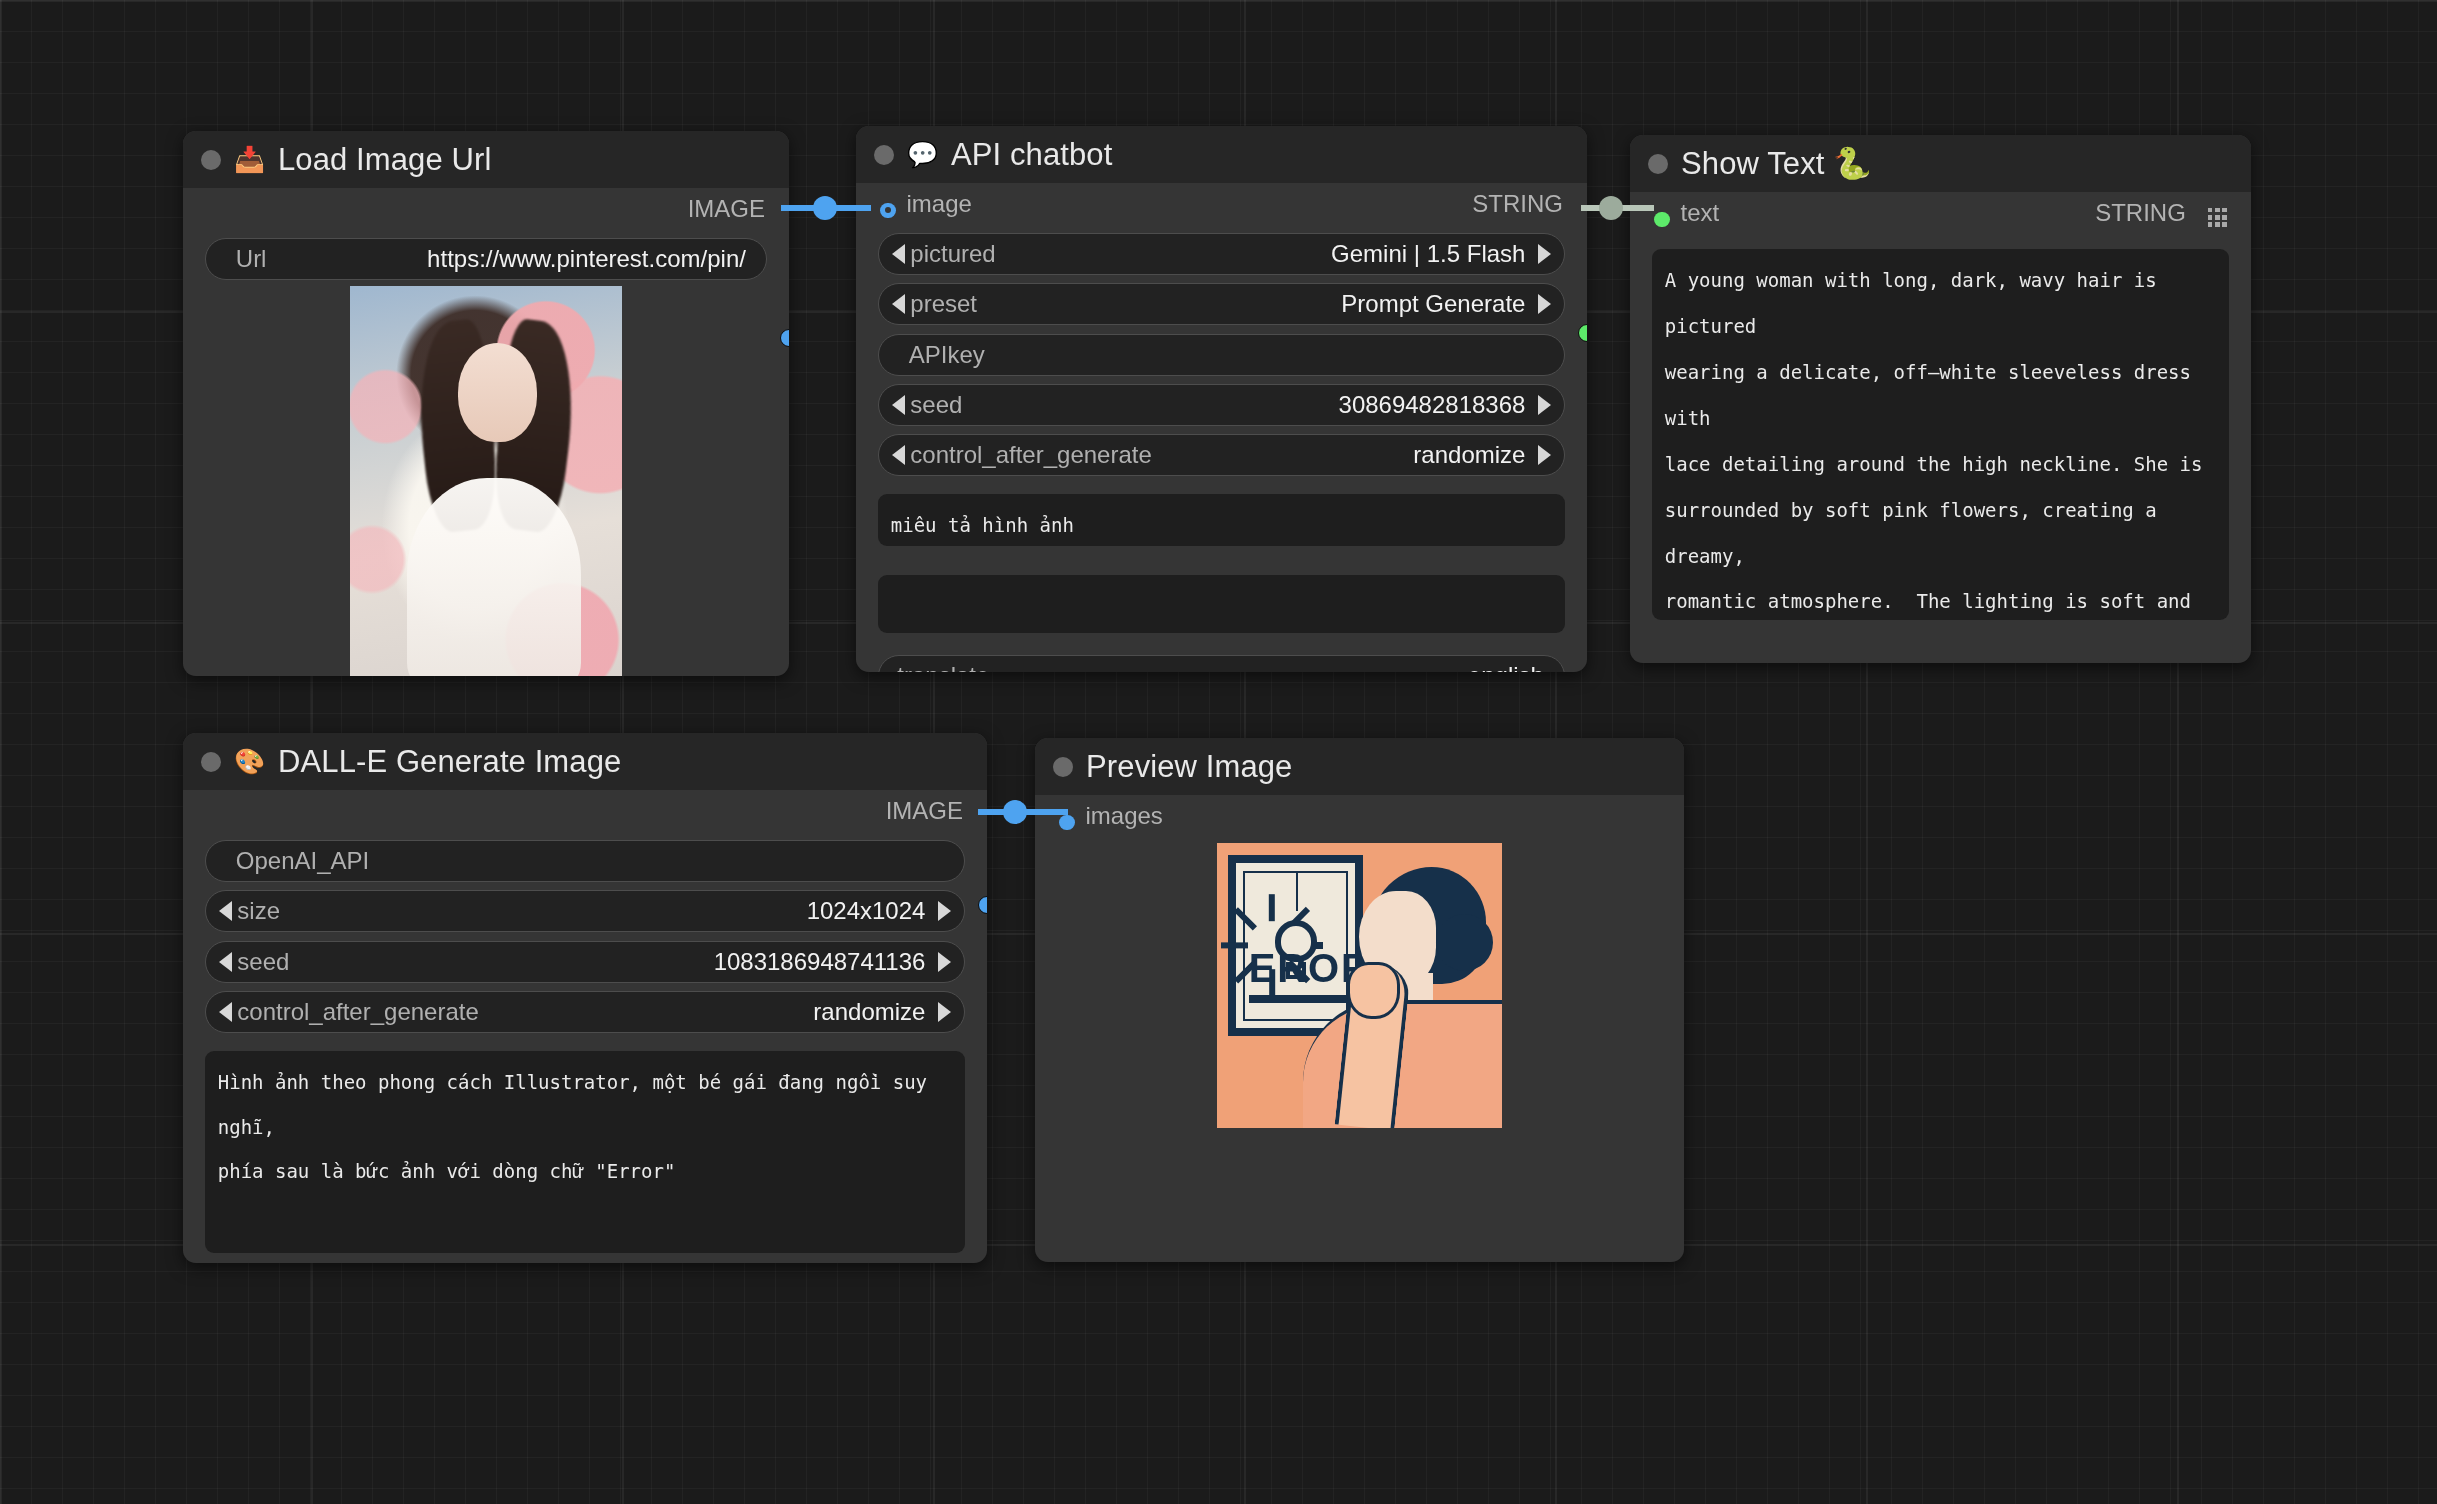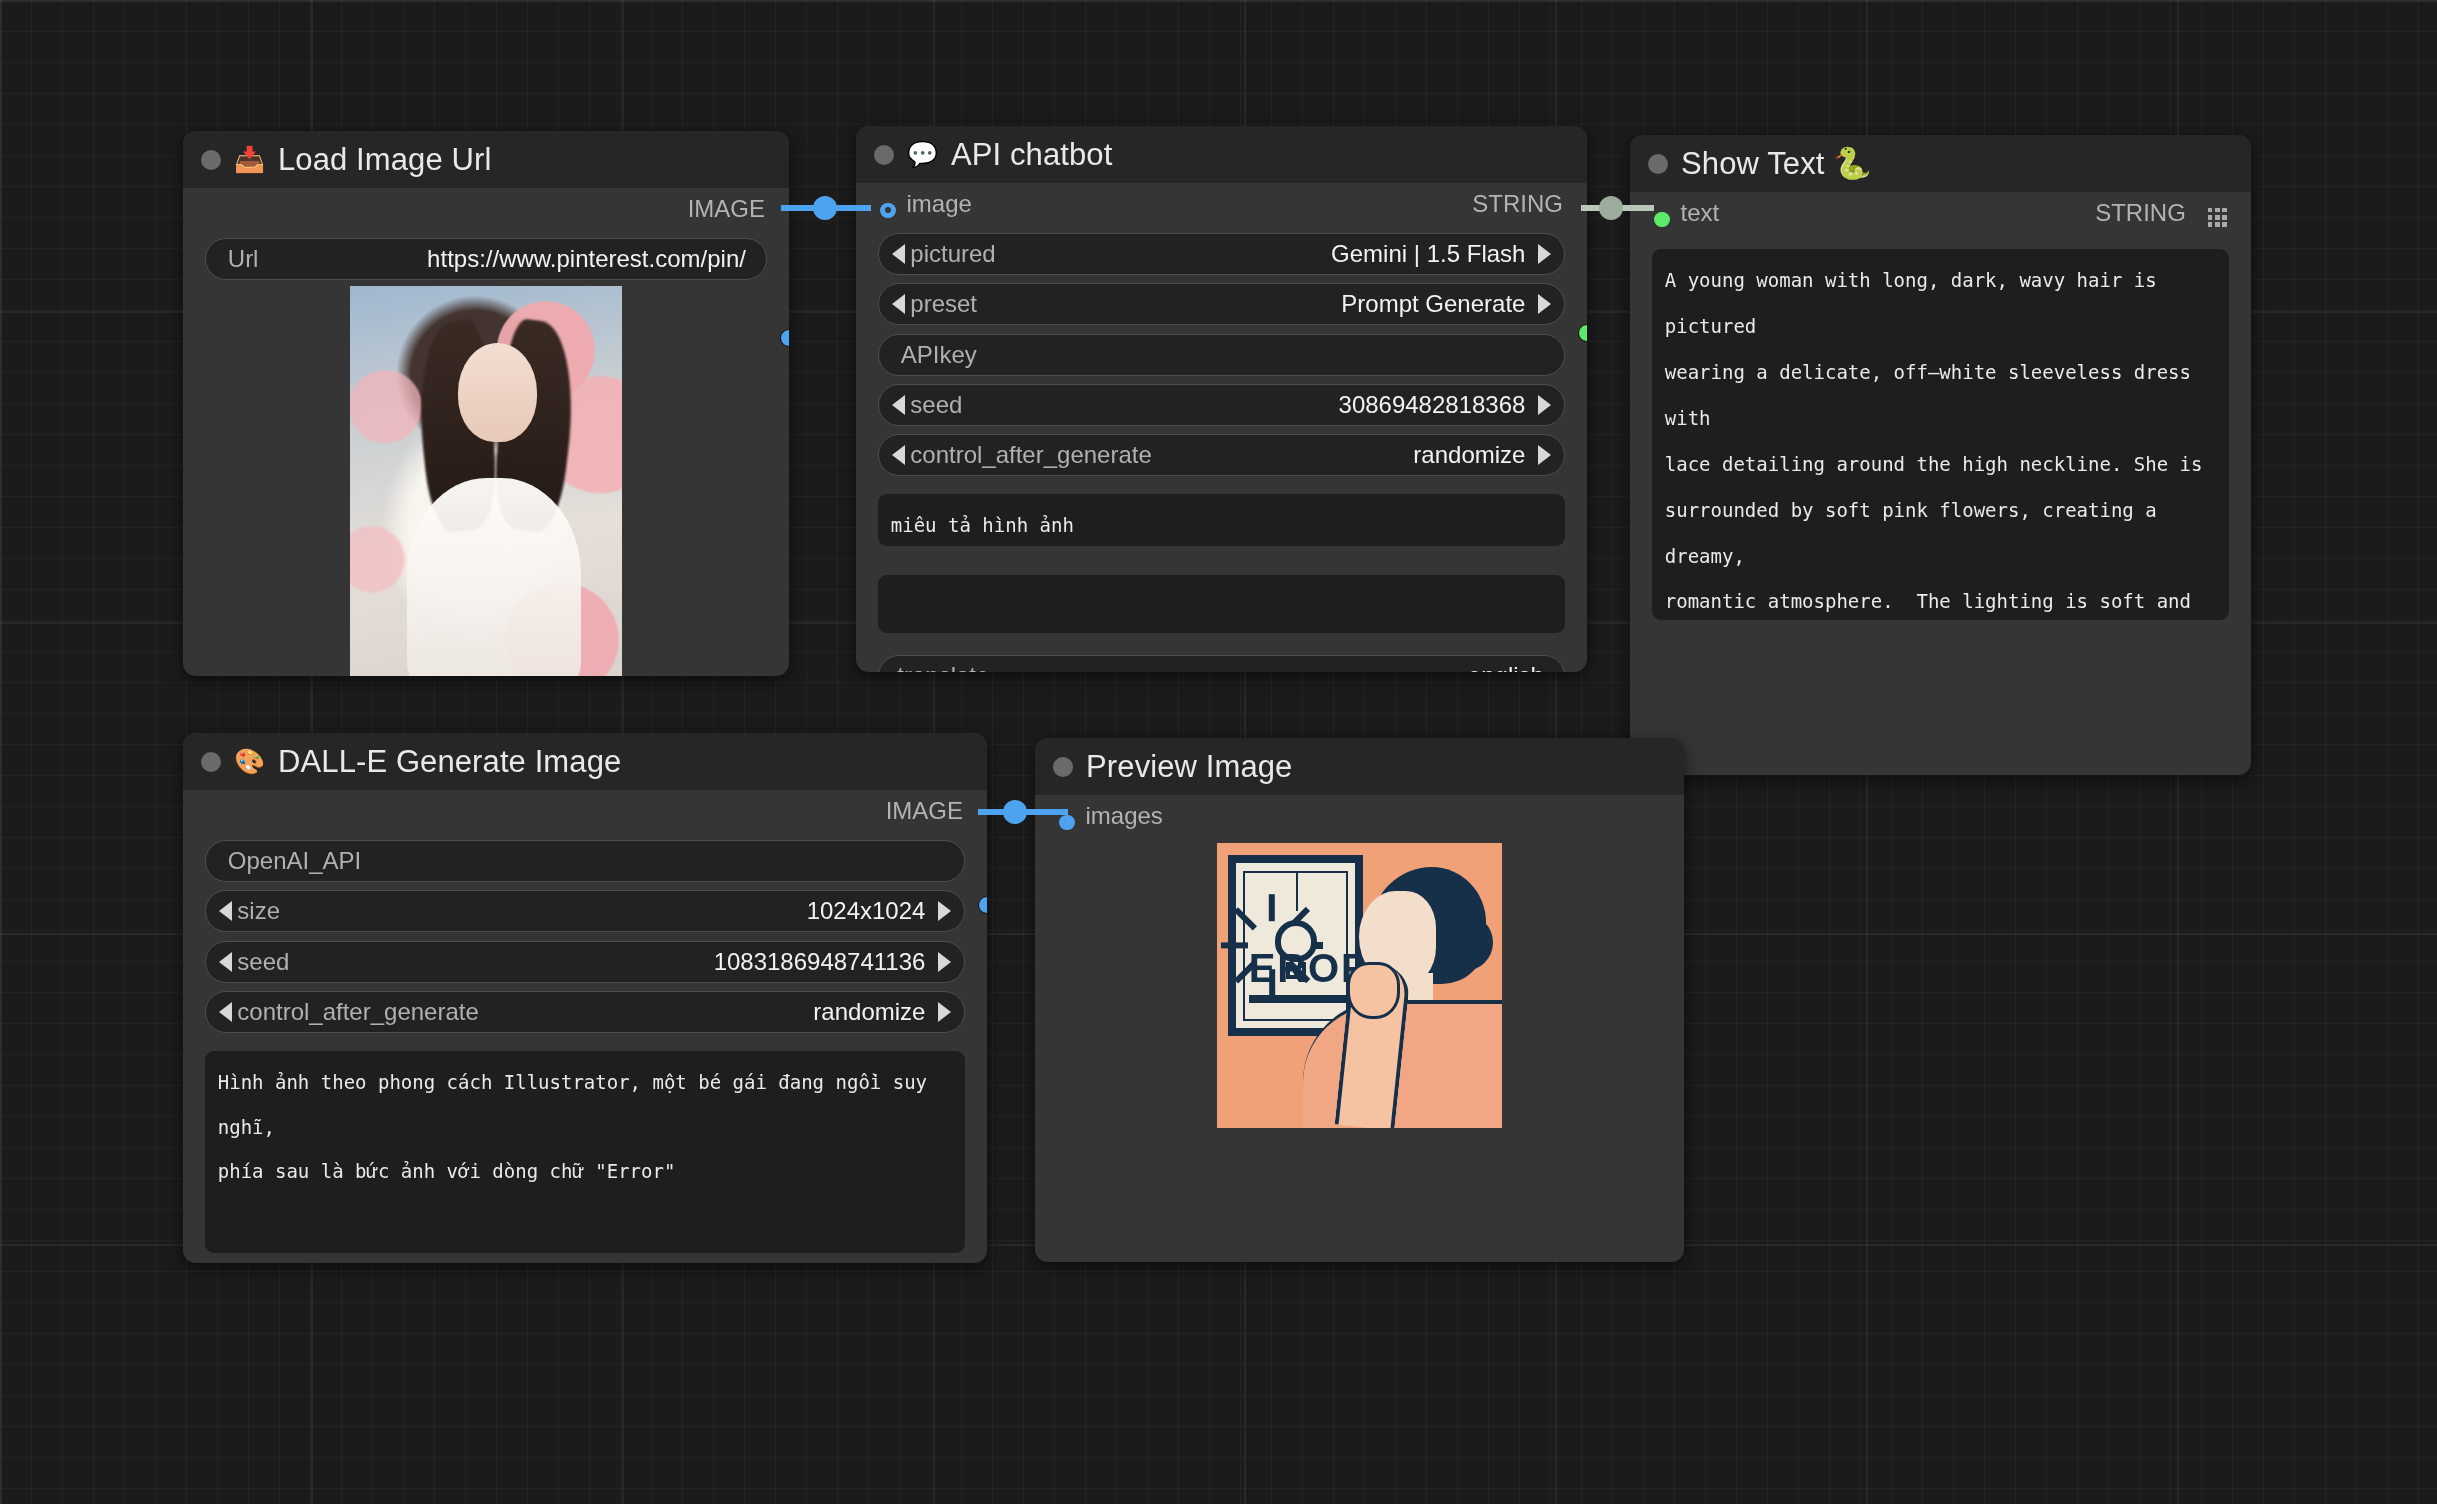--- a/index.html
+++ b/index.html
@@ -96,21 +96,21 @@
   }
   .arrow-l, .arrow-r {
     width: 0; height: 0; flex: none;
     border-top: 10px solid transparent;
     border-bottom: 10px solid transparent;
   }
   .arrow-l { border-right: 13.7px solid #d8d8d8; }
   .arrow-r { border-left: 13.7px solid #d8d8d8; margin-left: 5.5px;}
   .w-name { color: #b0b0b0; font-size: 24px; margin-left: 5.5px; white-space: nowrap;}
   .w-val { color: #f2f2f2; font-size: 24px; margin-left: auto; margin-right: 7.3px; white-space: nowrap;}
-  .widget.textfield .w-name { margin-left: 9px; }
+  .widget.textfield .w-name { margin-left: 17px; }
   .widget.textfield .w-val { color: #f2f2f2; }
   .widget.placeholder-only .w-name { color: #b0b0b0; }
 
   
   .textarea {
     margin: 12.8px 22px 0 22px;
     background: #1e1e1e;
     border-radius: 9px;
     color: #eaeaea;
     font-family: "DejaVu Sans Mono", monospace;
@@ -329,21 +329,21 @@
       <div class="widget" style="margin-top:22px;">
 
         <span class="w-name">translate</span>
         <span class="w-val">english</span>
 
       </div>
     </div>
     <div class="port green" style="right:-9.1px; top:198px;"></div>
   </div>
 
-  <div class="node" style="left:1630px; top:135px; width:621px; height:640px;">
+  <div class="node" style="left:1630px; top:135px; width:621px; height:528px;">
     <div class="node-title">
       <div class="collapse-dot"></div>
       <span class="title-text">Show Text 🐍</span>
     </div>
     <div class="node-body">
       <div class="slot-row">
         <div class="slot-in">
           <span class="dot plain-green"></span>
           <span class="slot-label">text</span>
         </div>

